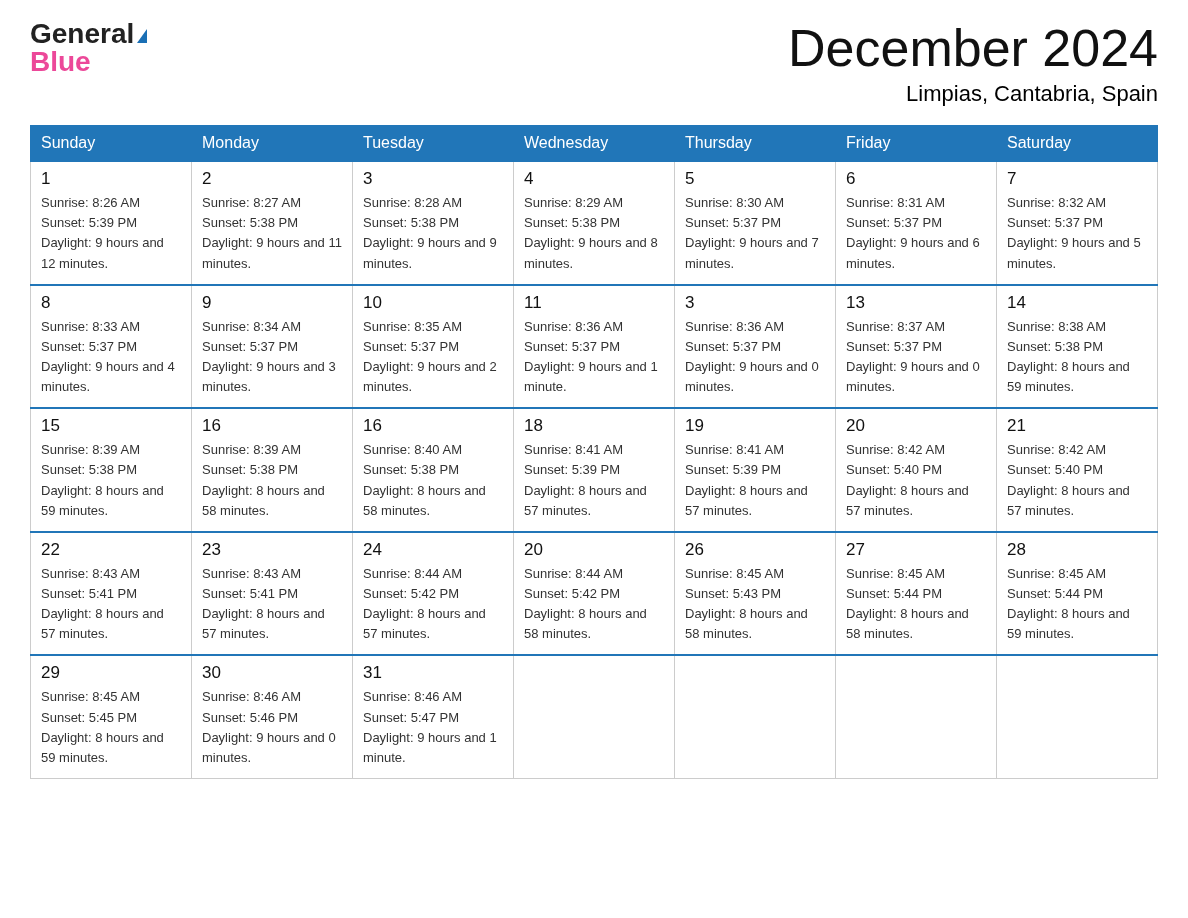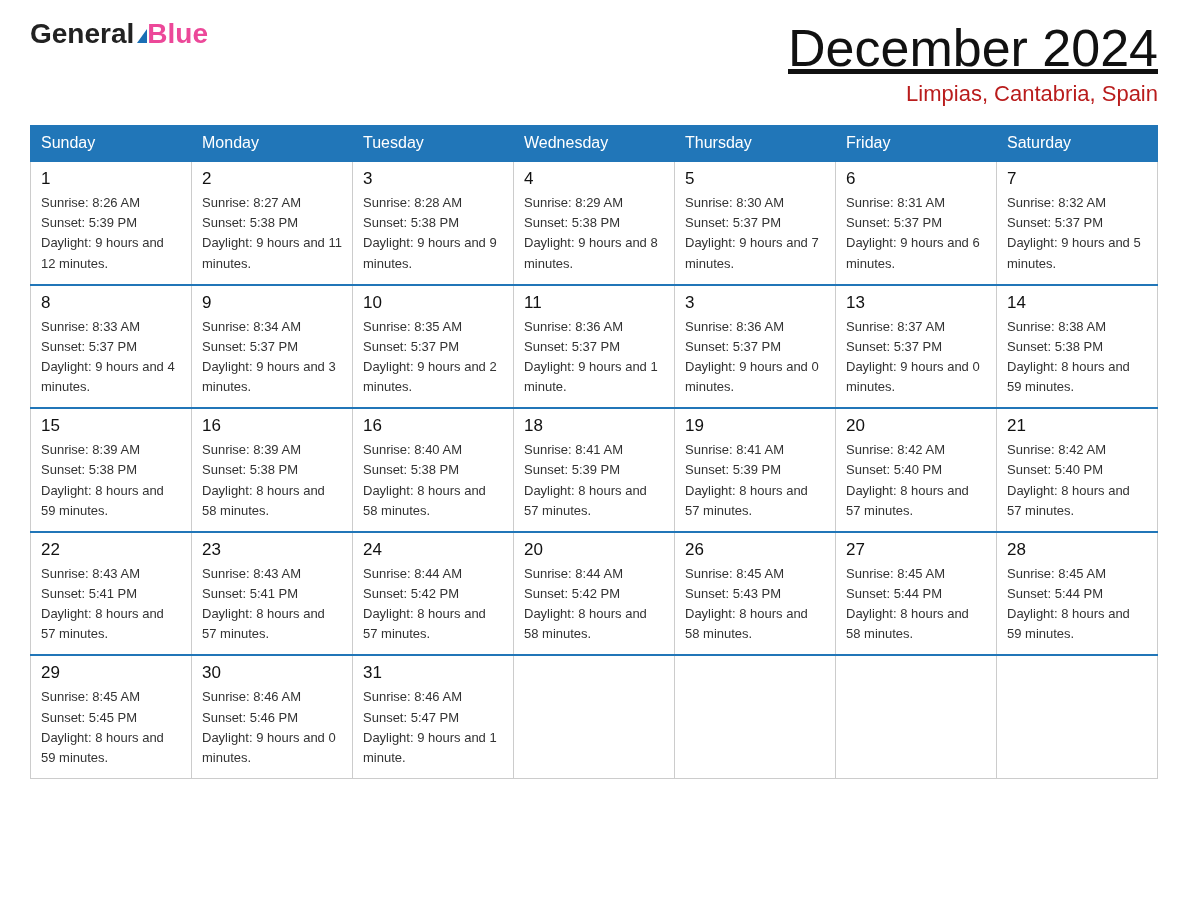--- a/index.html
+++ b/index.html
@@ -12,20 +12,21 @@
       padding: 20px 30px;
     }
     .header {
       display: flex;
       justify-content: space-between;
       align-items: flex-start;
       margin-bottom: 18px;
     }
     .logo {
       display: flex;
+      flex-direction: column;
       align-items: flex-start;
     }
     .logo-text {
       font-size: 28px;
       font-weight: bold;
       color: #222;
       line-height: 1;
     }
     .logo-line2 {
       font-size: 28px;
@@ -34,25 +35,24 @@
       line-height: 1;
     }
     .title-block {
       text-align: right;
     }
     .month-title {
       font-size: 52px;
       font-weight: normal;
       color: #111;
       line-height: 1.1;
-      text-decoration: underline;
     }
     .location {
       font-size: 22px;
-      color: #b91c1c;
+      color: #000000;
       margin-top: 4px;
     }
     table {
       width: 100%;
       border-collapse: collapse;
       table-layout: fixed;
     }
     thead tr th {
       background: #2176b8;
       color: #fff;

